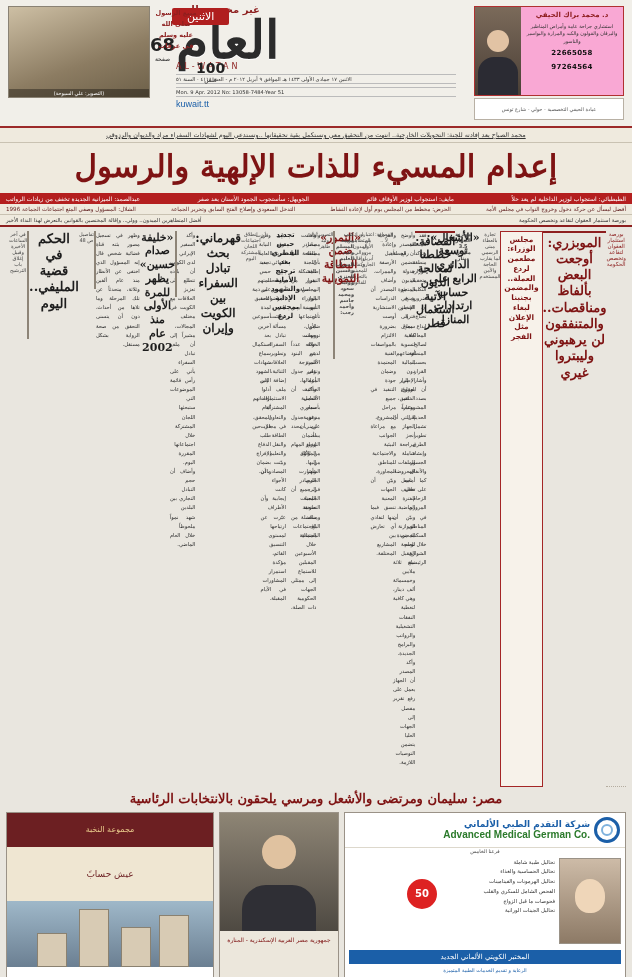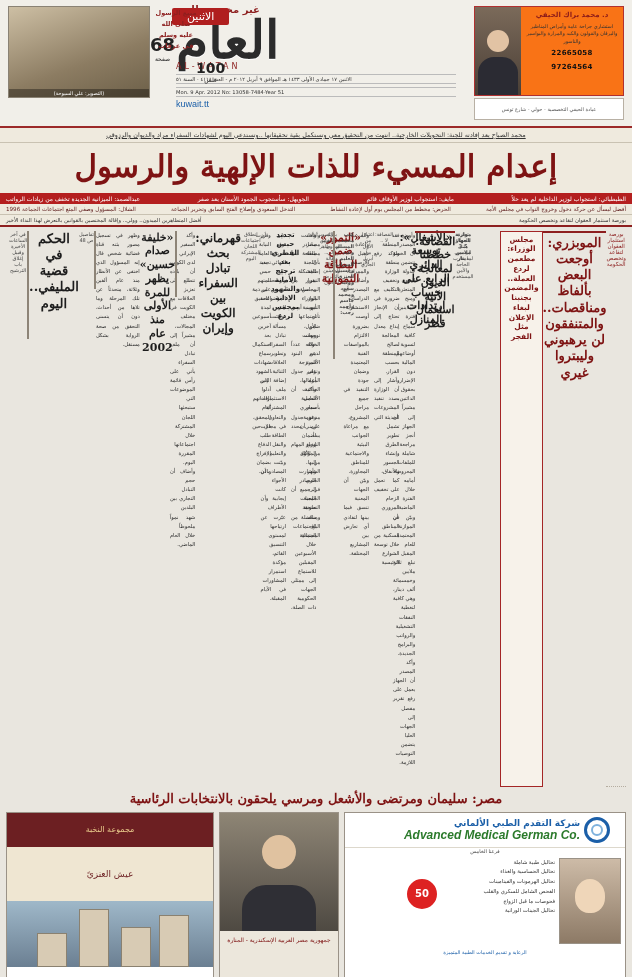--- a/index.html
+++ b/index.html
@@ -22,21 +22,21 @@
     position: relative;
     height: 128px;
     background: #f1efe9;
     border-bottom: 2px solid #9c2a2a;
     overflow: hidden;
   }
   .ad-box {
     position: absolute; top: 6px; right: 8px;
     width: 150px; height: 90px;
     border: 1px solid #b03030;
-    background: #f97316;
+    background: #f9a8d4;
     display: flex; flex-direction: row-reverse;
   }
   .ad-photo {
     width: 46px; height: 100%;
     background: linear-gradient(#7b6a5a, #4a3f36);
     position: relative;
   }
   .ad-photo .head {
     position: absolute; left: 50%; top: 26%;
     transform: translateX(-50%);
@@ -197,21 +197,21 @@
     font-size: 5.6px; color: #8d1f1f; text-align: center;
     border-bottom: 1px dotted #b5ada0; padding-bottom: 1px;
   }
   .para {
     font-size: 5.2px; line-height: 1.75; color: #2b2b2b;
     text-align: justify;
     column-gap: 5px;
   }
   .para.two { column-count: 2; }
   .box-red {
-    border: 1px solid #a42626; padding: 3px; background: #f7f2ea; margin-left: 27px;
+    border: 1px solid #a42626; padding: 3px; background: #f7f2ea;
   }
   .mini-title {
     font-size: 7.5px; font-weight: bold; color: #7e1313; text-align: center;
     line-height: 1.3;
   }
   .mini-title.dark { color: #1d1d1d; }
   .rule { height: 1px; background: #b9b1a4; margin: 2px 0; }
   .dbl-rule { border-top: 2px solid #8d1f1f; margin: 2px 0; }
 
   .photo {
@@ -338,33 +338,33 @@
   }
   .ad-photo-man .cap {
     font-size: 6px; color:#7e1313; text-align:center; padding: 4px 2px; line-height:1.6;
   }
 
   .ad-medical {
     flex: 1; border: 1px solid #9a9287; background: #fff;
     height: 182px; position: relative; overflow: hidden;
   }
   .med-head {
-    display:flex; align-items:center; gap:4px; padding: 4px 15px;
+    display:flex; align-items:center; gap:4px; padding: 4px 5px;
     border-bottom: 1px solid #ddd8cc;
   }
   .med-head .logo {
     width: 26px; height: 26px; border-radius: 50%;
     border: 3px solid #1b5fa8; position: relative; flex: 0 0 auto;
   }
   .med-head .logo:after {
     content:''; position:absolute; inset: 4px;
     border-radius: 50%; border: 2px solid #7fb2dd;
   }
   .med-head .t1 { font-size: 9px; font-weight: bold; color: #1b5fa8; }
-  .med-head .t2 { font-size: 12px; font-weight: bold; color: #2b7a2b; font-family:"Liberation Sans",sans-serif; direction:ltr;font-style:italic;}
+  .med-head .t2 { font-size: 10px; font-weight: bold; color: #2b7a2b; font-family:"Liberation Sans",sans-serif; direction:ltr;}
   .med-body { display:flex; gap: 4px; padding: 4px; }
   .med-face {
     width: 62px; height: 86px;
     background: linear-gradient(#cdbba7,#8d7a66);
     border:1px solid #9a9287; position:relative;
   }
   .med-face .hd {
     position:absolute; left:50%; top: 20px; transform:translateX(-50%);
     width: 30px; height: 34px; border-radius: 50% 50% 45% 45%; background:#efd6b9;
   }
@@ -557,35 +557,36 @@
         <div class="med-list">
           <div>تحاليل طبية شاملة</div>
           <div>تحاليل الحساسية والغذاء</div>
           <div>تحاليل الهرمونات والفيتامينات</div>
           <div>الفحص الشامل للسكري والقلب</div>
           <div>فحوصات ما قبل الزواج</div>
           <div>تحاليل الجينات الوراثية</div>
         </div>
       </div>
       <div class="med-badge">50</div>
+      <div class="med-cta">المختبر الكويتي الألماني الجديد</div>
       <div class="med-foot">الرعاية و تقديم الخدمات الطبية المتميزة</div>
 
     </div>
 
     <div class="ad-photo-man">
       <div class="ph">
           <div class="hd"></div>
           <div class="sh"></div>
         </div>
       <div class="cap">جمهورية مصر العربية الإسكندرية - المنارة</div>
     </div>
 
     <div class="ad-bldg">
       <div class="ornament">مجموعة النخبة</div>
-      <div class="mid">عيش العنزيً</div>
+      <div class="mid">عيش حسابً</div>
       <div class="img">
         <div class="tower" style="height:52px; right:24px;"></div>
         <div class="tower" style="height:40px; right:62px;"></div>
         <div class="tower" style="height:58px; right:104px;"></div>
         <div class="tower" style="height:34px; right:146px;"></div>
       </div>
       <div class="foot">مكاتب ومحلات للإيجار - مواقع متميزة في قلب العاصمة - للاستفسار 1 800 400</div>
 
     </div>
   </div>

